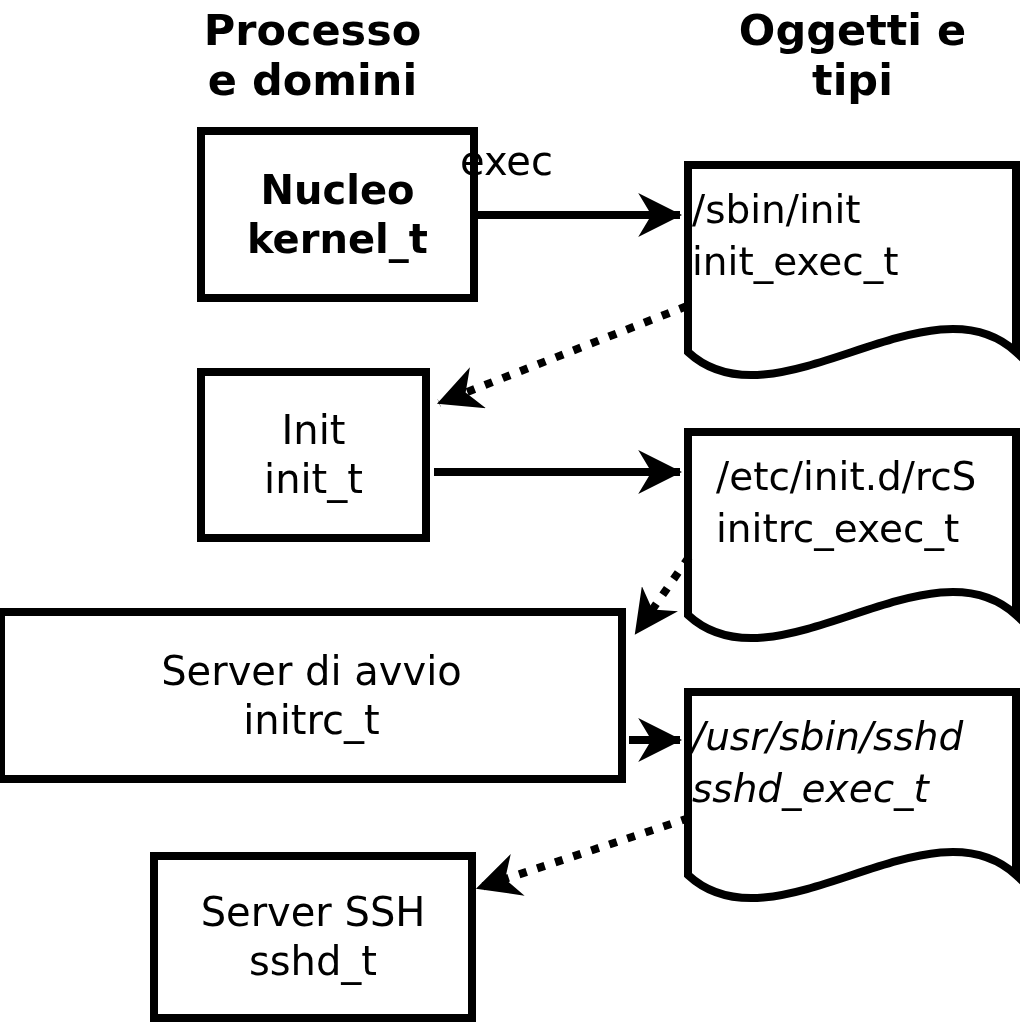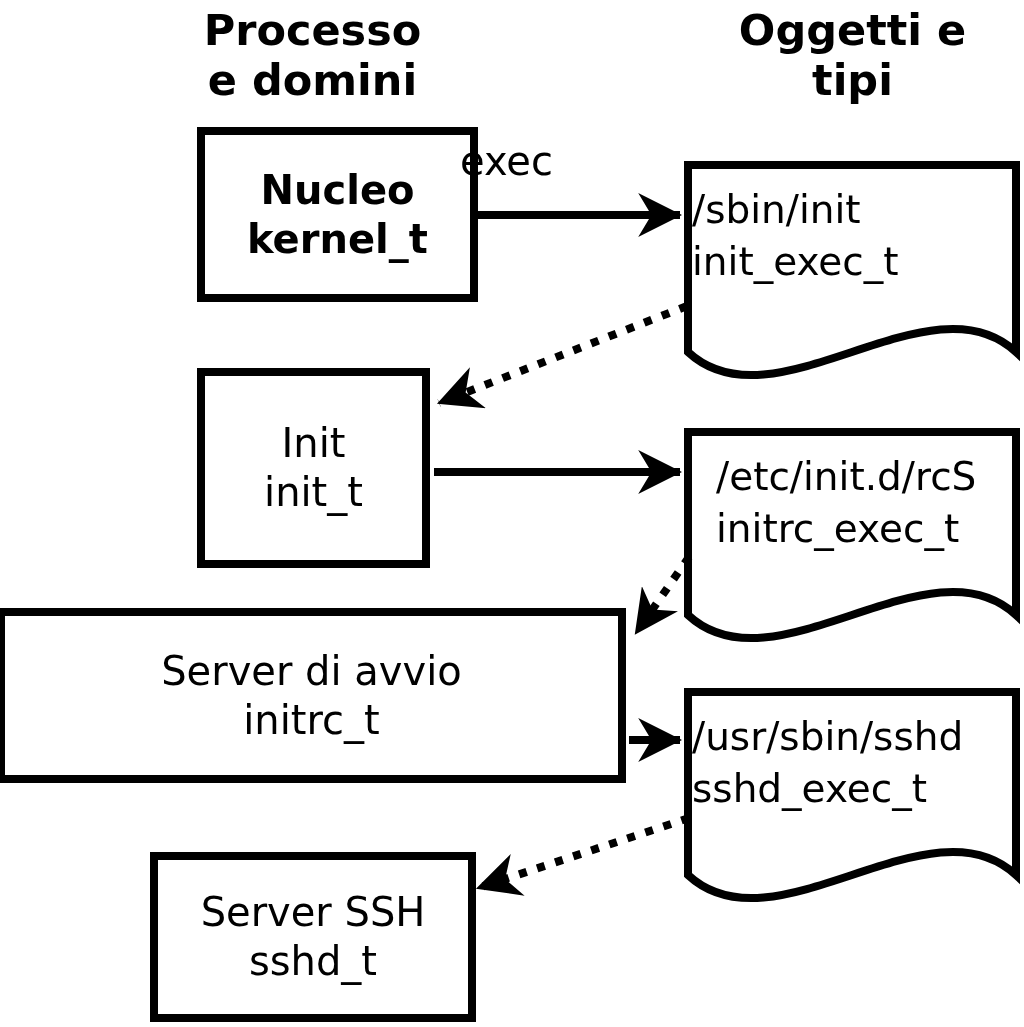--- a/index.html
+++ b/index.html
@@ -39,36 +39,36 @@
     display:flex;
     flex-direction:column;
     align-items:center;
     justify-content:center;
     text-align:center;
     font-size:40px;
     line-height:49px;
     z-index:2;
   }
   .box-kernel{left:197px;top:127px;width:281px;height:175px;font-weight:bold;}
-  .box-init{left:197px;top:368px;width:233px;height:200px;}
+  .box-init{left:197px;top:368px;width:233px;height:174px;}
   .box-initrc{left:-3px;top:608px;width:629px;height:175px;}
   .box-sshd{left:150px;top:852px;width:326px;height:170px;}
   
   .object-label{
     position:absolute;
     left:692px;
     width:322px;
     text-align:left;
     font-size:39px;
     line-height:52px;
     z-index:2;
   }
   .obj-1{top:184px;}
   .obj-2{top:451px;padding-left:24px;}
-  .obj-3{top:711px;}
+  .obj-3{top:711px;font-style:italic;}
   
   .edge-label{
     position:absolute;
     left:460px;
     top:139px;
     width:180px;
     text-align:left;
     font-size:40px;
     line-height:44px;
     z-index:2;

